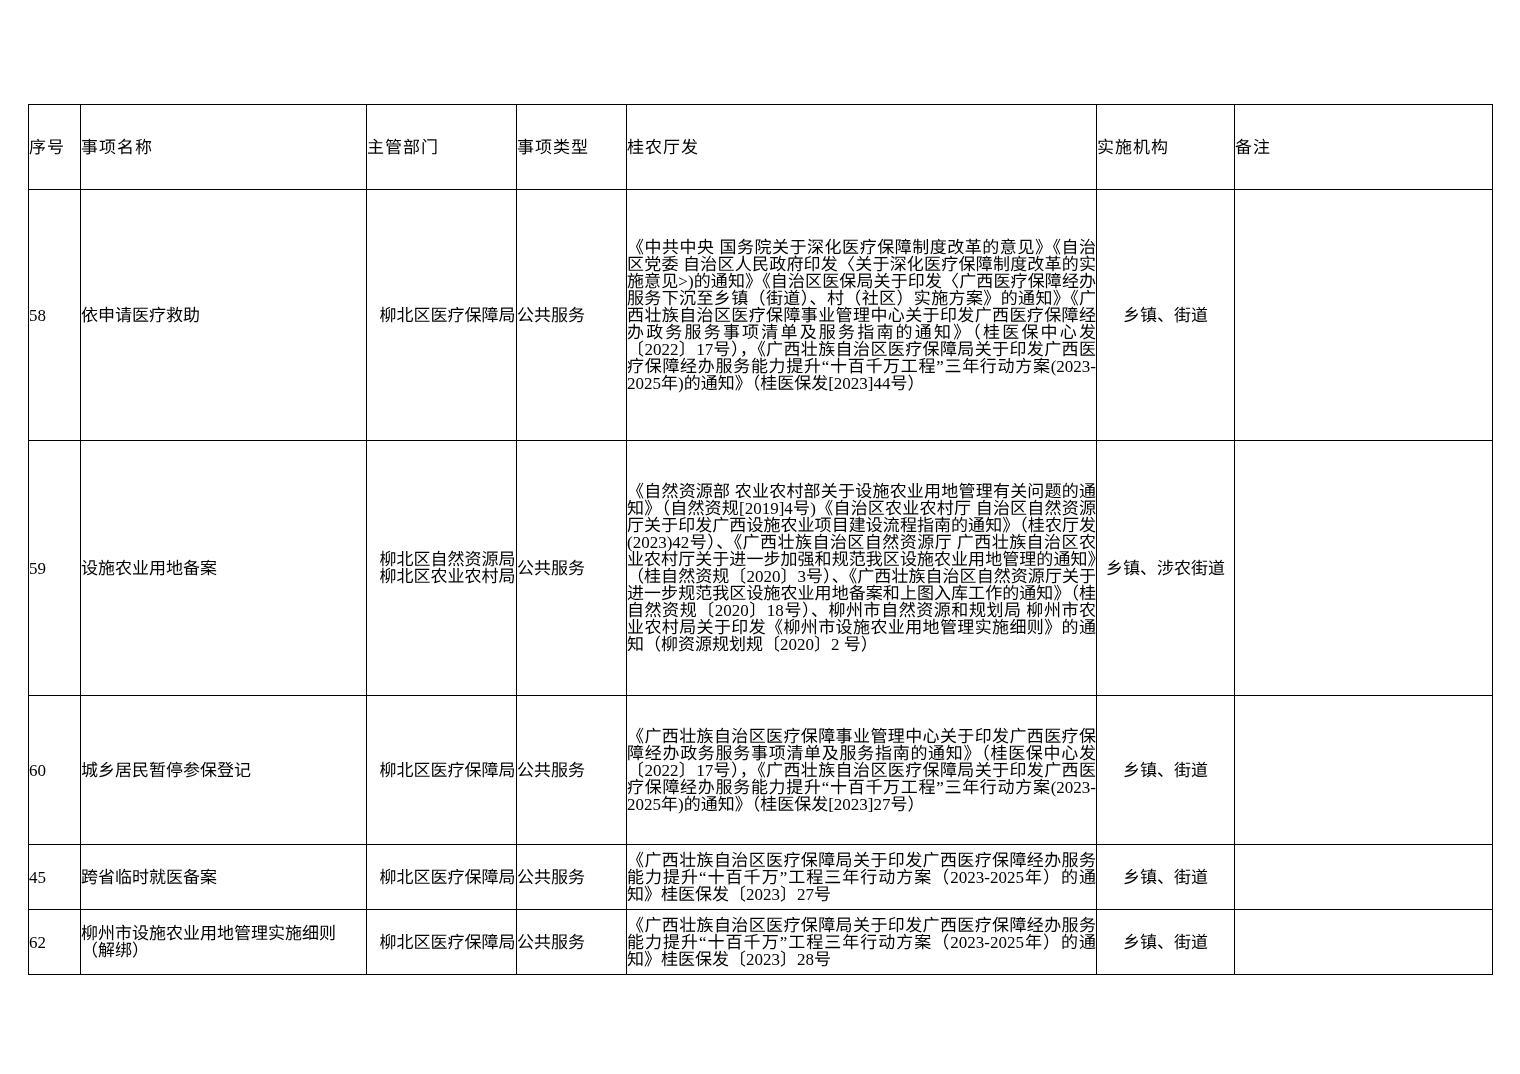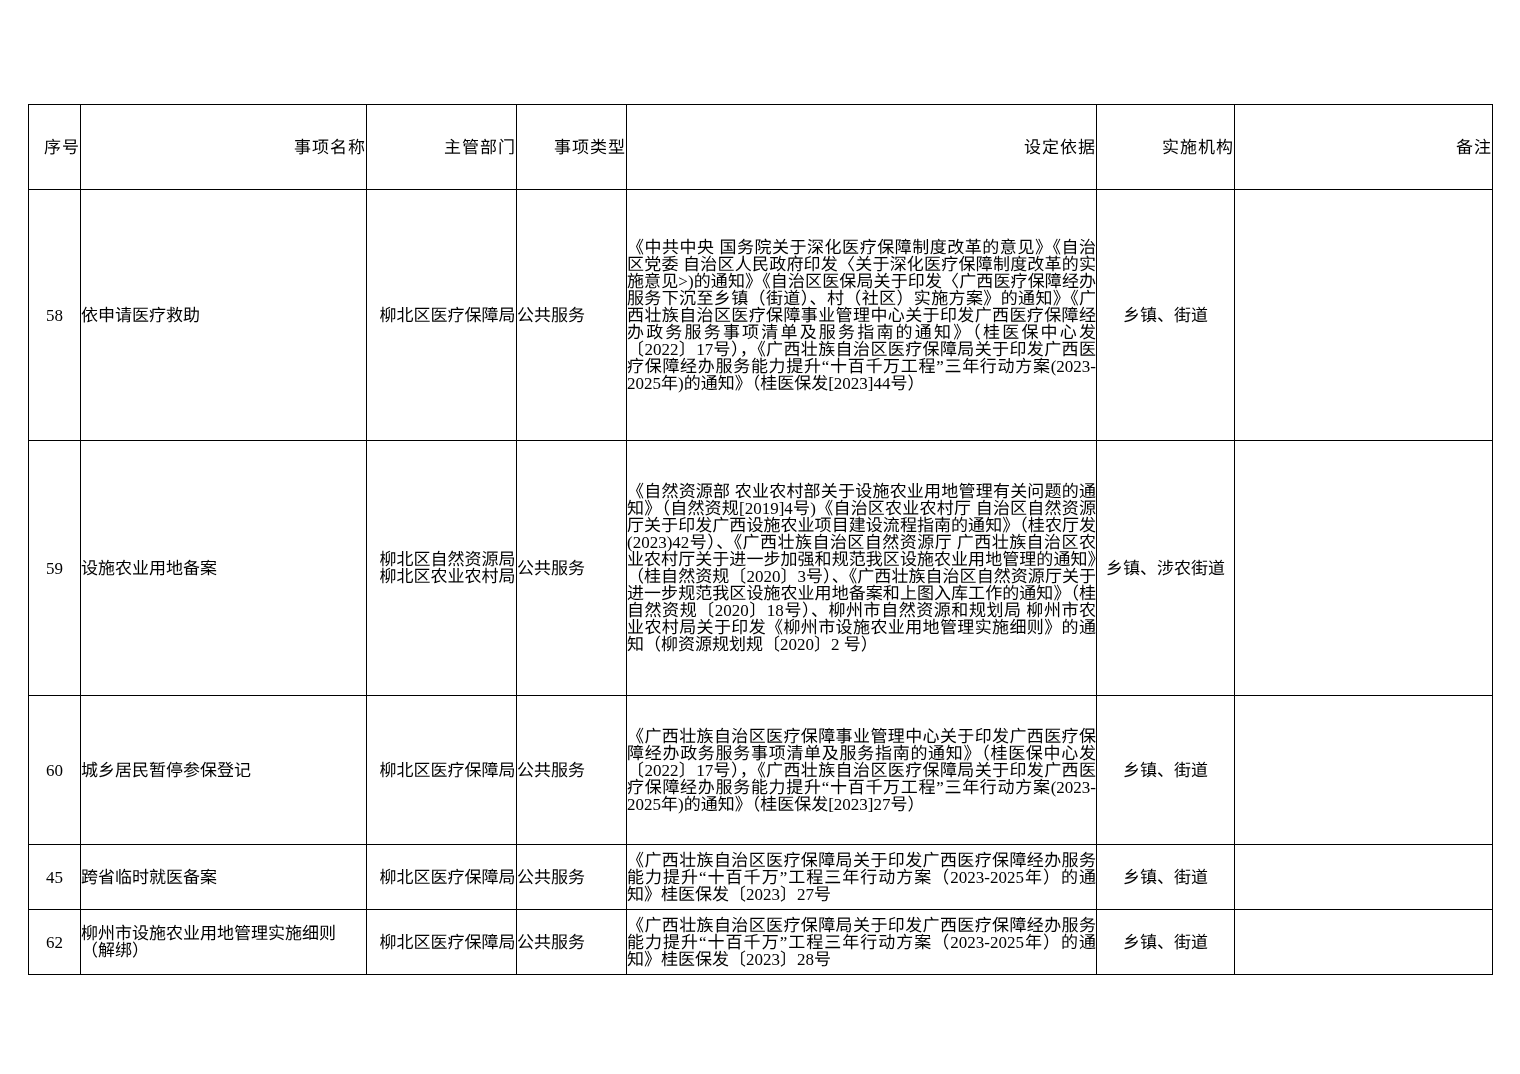--- a/index.html
+++ b/index.html
@@ -47,26 +47,26 @@
   col.c-org      { width: 138px; }
   col.c-remark   { width: 258px; }
 
   thead th {
     height: 84px;
     text-align: center;
     font-size: 18px;
   }
   thead th .hd {
     display: block;
-    text-align: right;
+    text-align: left;
     letter-spacing: 1px;
   }
 
   td.seq {
-    text-align: center;
+    text-align: left;
     font-size: 18px;
   }
   td.name {
     text-align: left;
     padding: 0 6px 0 14px;
     font-size: 18px;
     line-height: 1.45;
   }
   td.dept {
     text-align: center;
@@ -124,21 +124,21 @@
         <th>
             <span class="hd">事项名称</span>
           </th>
         <th>
             <span class="hd">主管部门</span>
           </th>
         <th>
             <span class="hd">事项类型</span>
           </th>
         <th>
-            <span class="hd">设定依据</span>
+            <span class="hd">桂农厅发</span>
           </th>
         <th>
             <span class="hd">实施机构</span>
           </th>
         <th>
             <span class="hd">备注</span>
           </th>
       </tr>
     </thead>
     <tbody>

